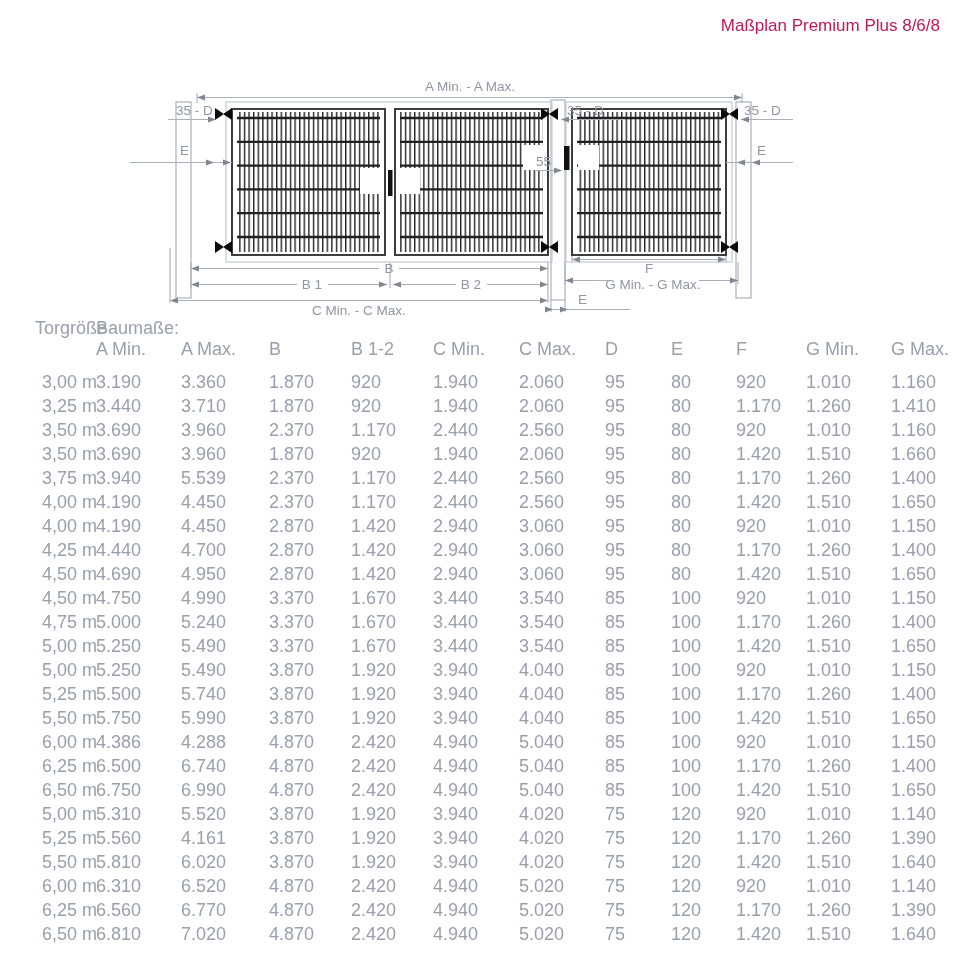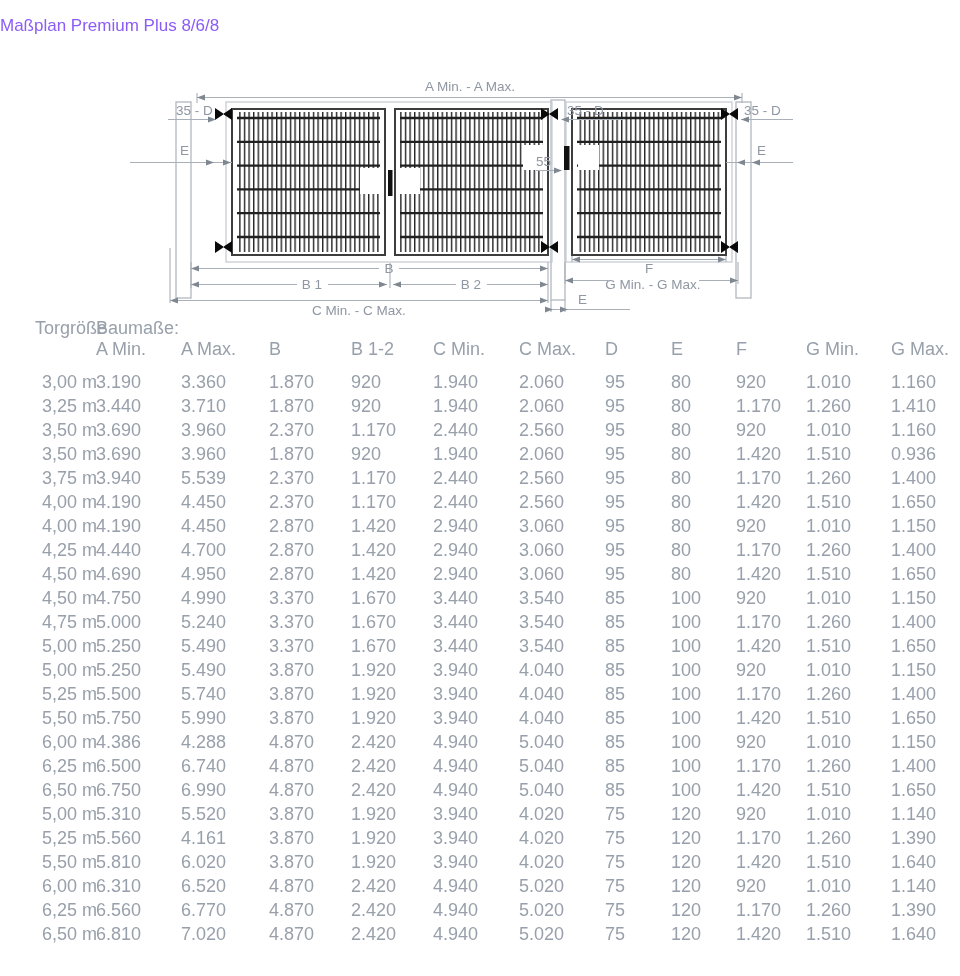--- a/index.html
+++ b/index.html
@@ -1,19 +1,19 @@
 <!DOCTYPE html>
 <html><head>
 <meta charset="utf-8">
 <style>
   html,body{margin:0;padding:0;background:#ffffff;}
   .page{position:relative;width:960px;height:976px;background:#fff;overflow:hidden;
         font-family:"Liberation Sans",sans-serif;}
-  .title{position:absolute;left:0;top:14px;width:940px;text-align:left;
-         color:#8b5cf6;font-size:17px;line-height:23px;}
+  .title{position:absolute;left:0;top:14px;width:940px;text-align:right;
+         color:#be185d;font-size:17px;line-height:23px;}
   .diagram{position:absolute;left:0;top:0;}
   .dimtable{position:absolute;left:35px;top:318px;width:925px;color:#98a0ab;font-size:18px;}
   .trow{display:grid;height:24px;align-items:center;
         grid-template-columns:61px 85px 88px 82px 82px 86px 86px 66px 65px 70px 85px 69px;}
   .thead{height:21px;}
   .tcell{white-space:nowrap;overflow:visible;}
   .tcell.c0{padding-left:7px;}
   .thead .tcell.c0{padding-left:0;}
   .gap{height:10px;}
   .note{height:26px;line-height:26px;color:#8d96a2;padding-left:7px;white-space:nowrap;}
@@ -246,21 +246,21 @@
           <div class="tcell c1">3.690</div>
           <div class="tcell c2">3.960</div>
           <div class="tcell c3">1.870</div>
           <div class="tcell c4">920</div>
           <div class="tcell c5">1.940</div>
           <div class="tcell c6">2.060</div>
           <div class="tcell c7">95</div>
           <div class="tcell c8">80</div>
           <div class="tcell c9">1.420</div>
           <div class="tcell c10">1.510</div>
-          <div class="tcell c11">0.936</div>
+          <div class="tcell c11">1.660</div>
         </div>
         <div class="trow">
           <div class="tcell c0">3,75 m</div>
           <div class="tcell c1">3.940</div>
           <div class="tcell c2">5.539</div>
           <div class="tcell c3">2.370</div>
           <div class="tcell c4">1.170</div>
           <div class="tcell c5">2.440</div>
           <div class="tcell c6">2.560</div>
           <div class="tcell c7">95</div>

